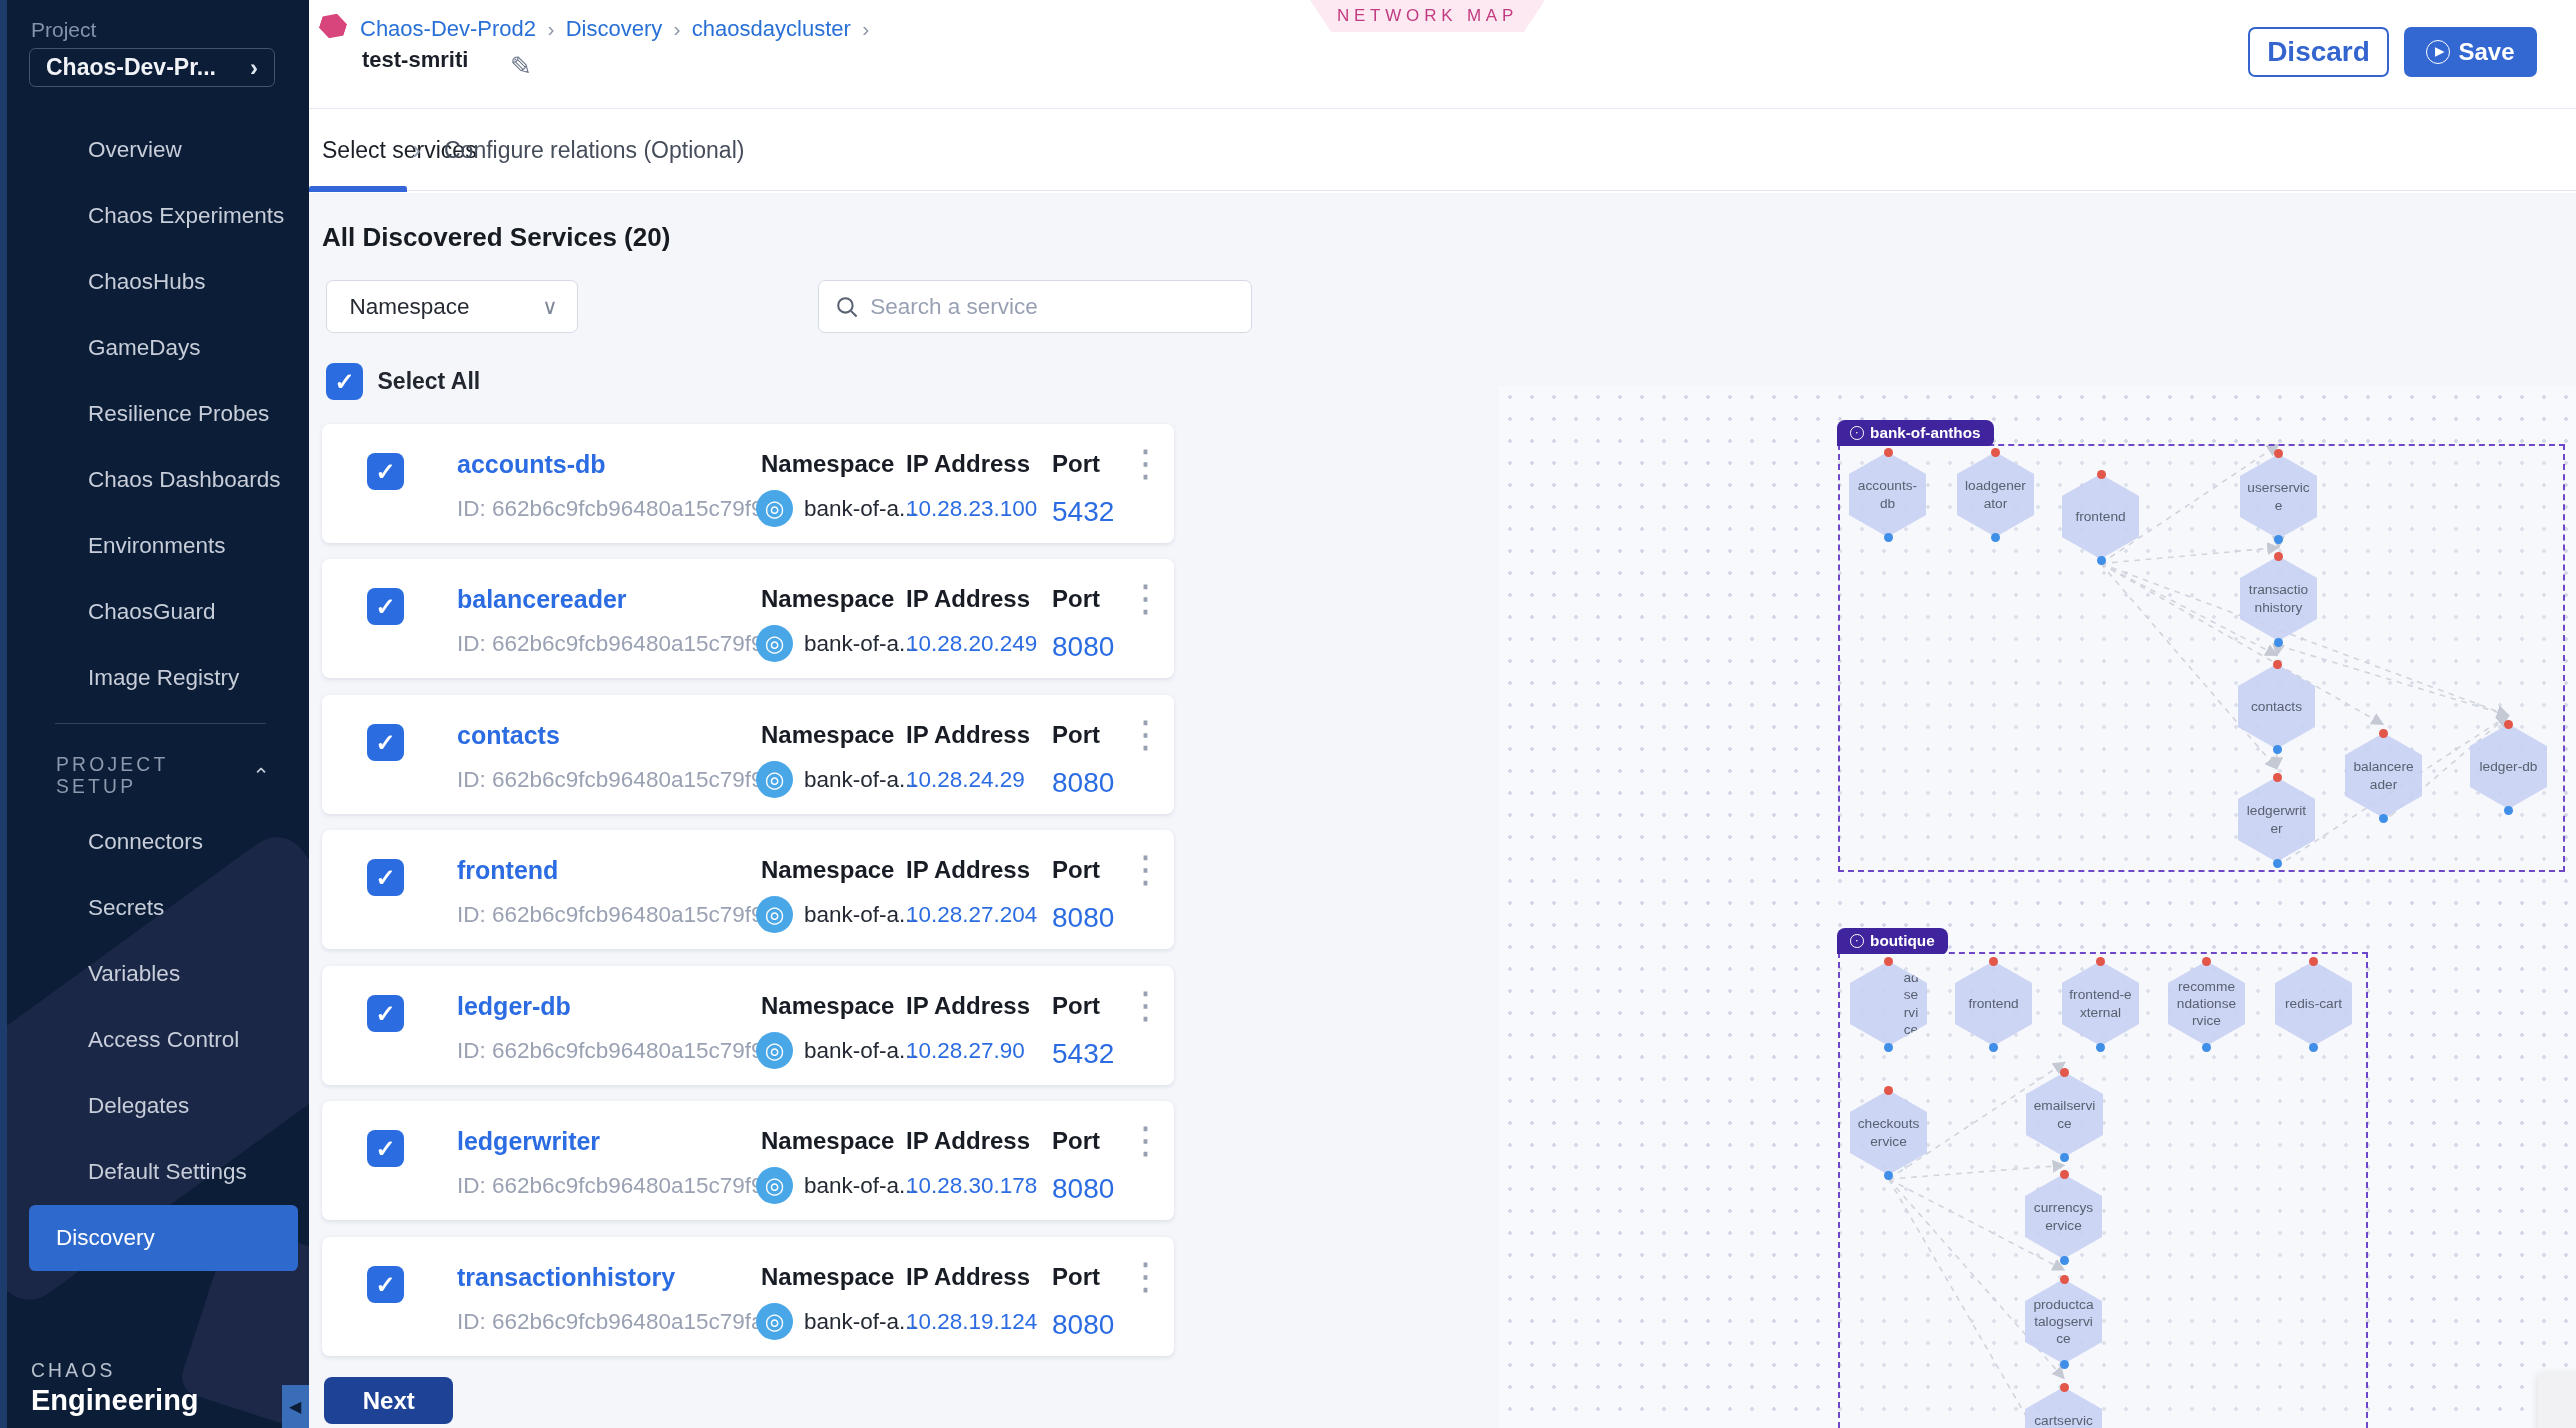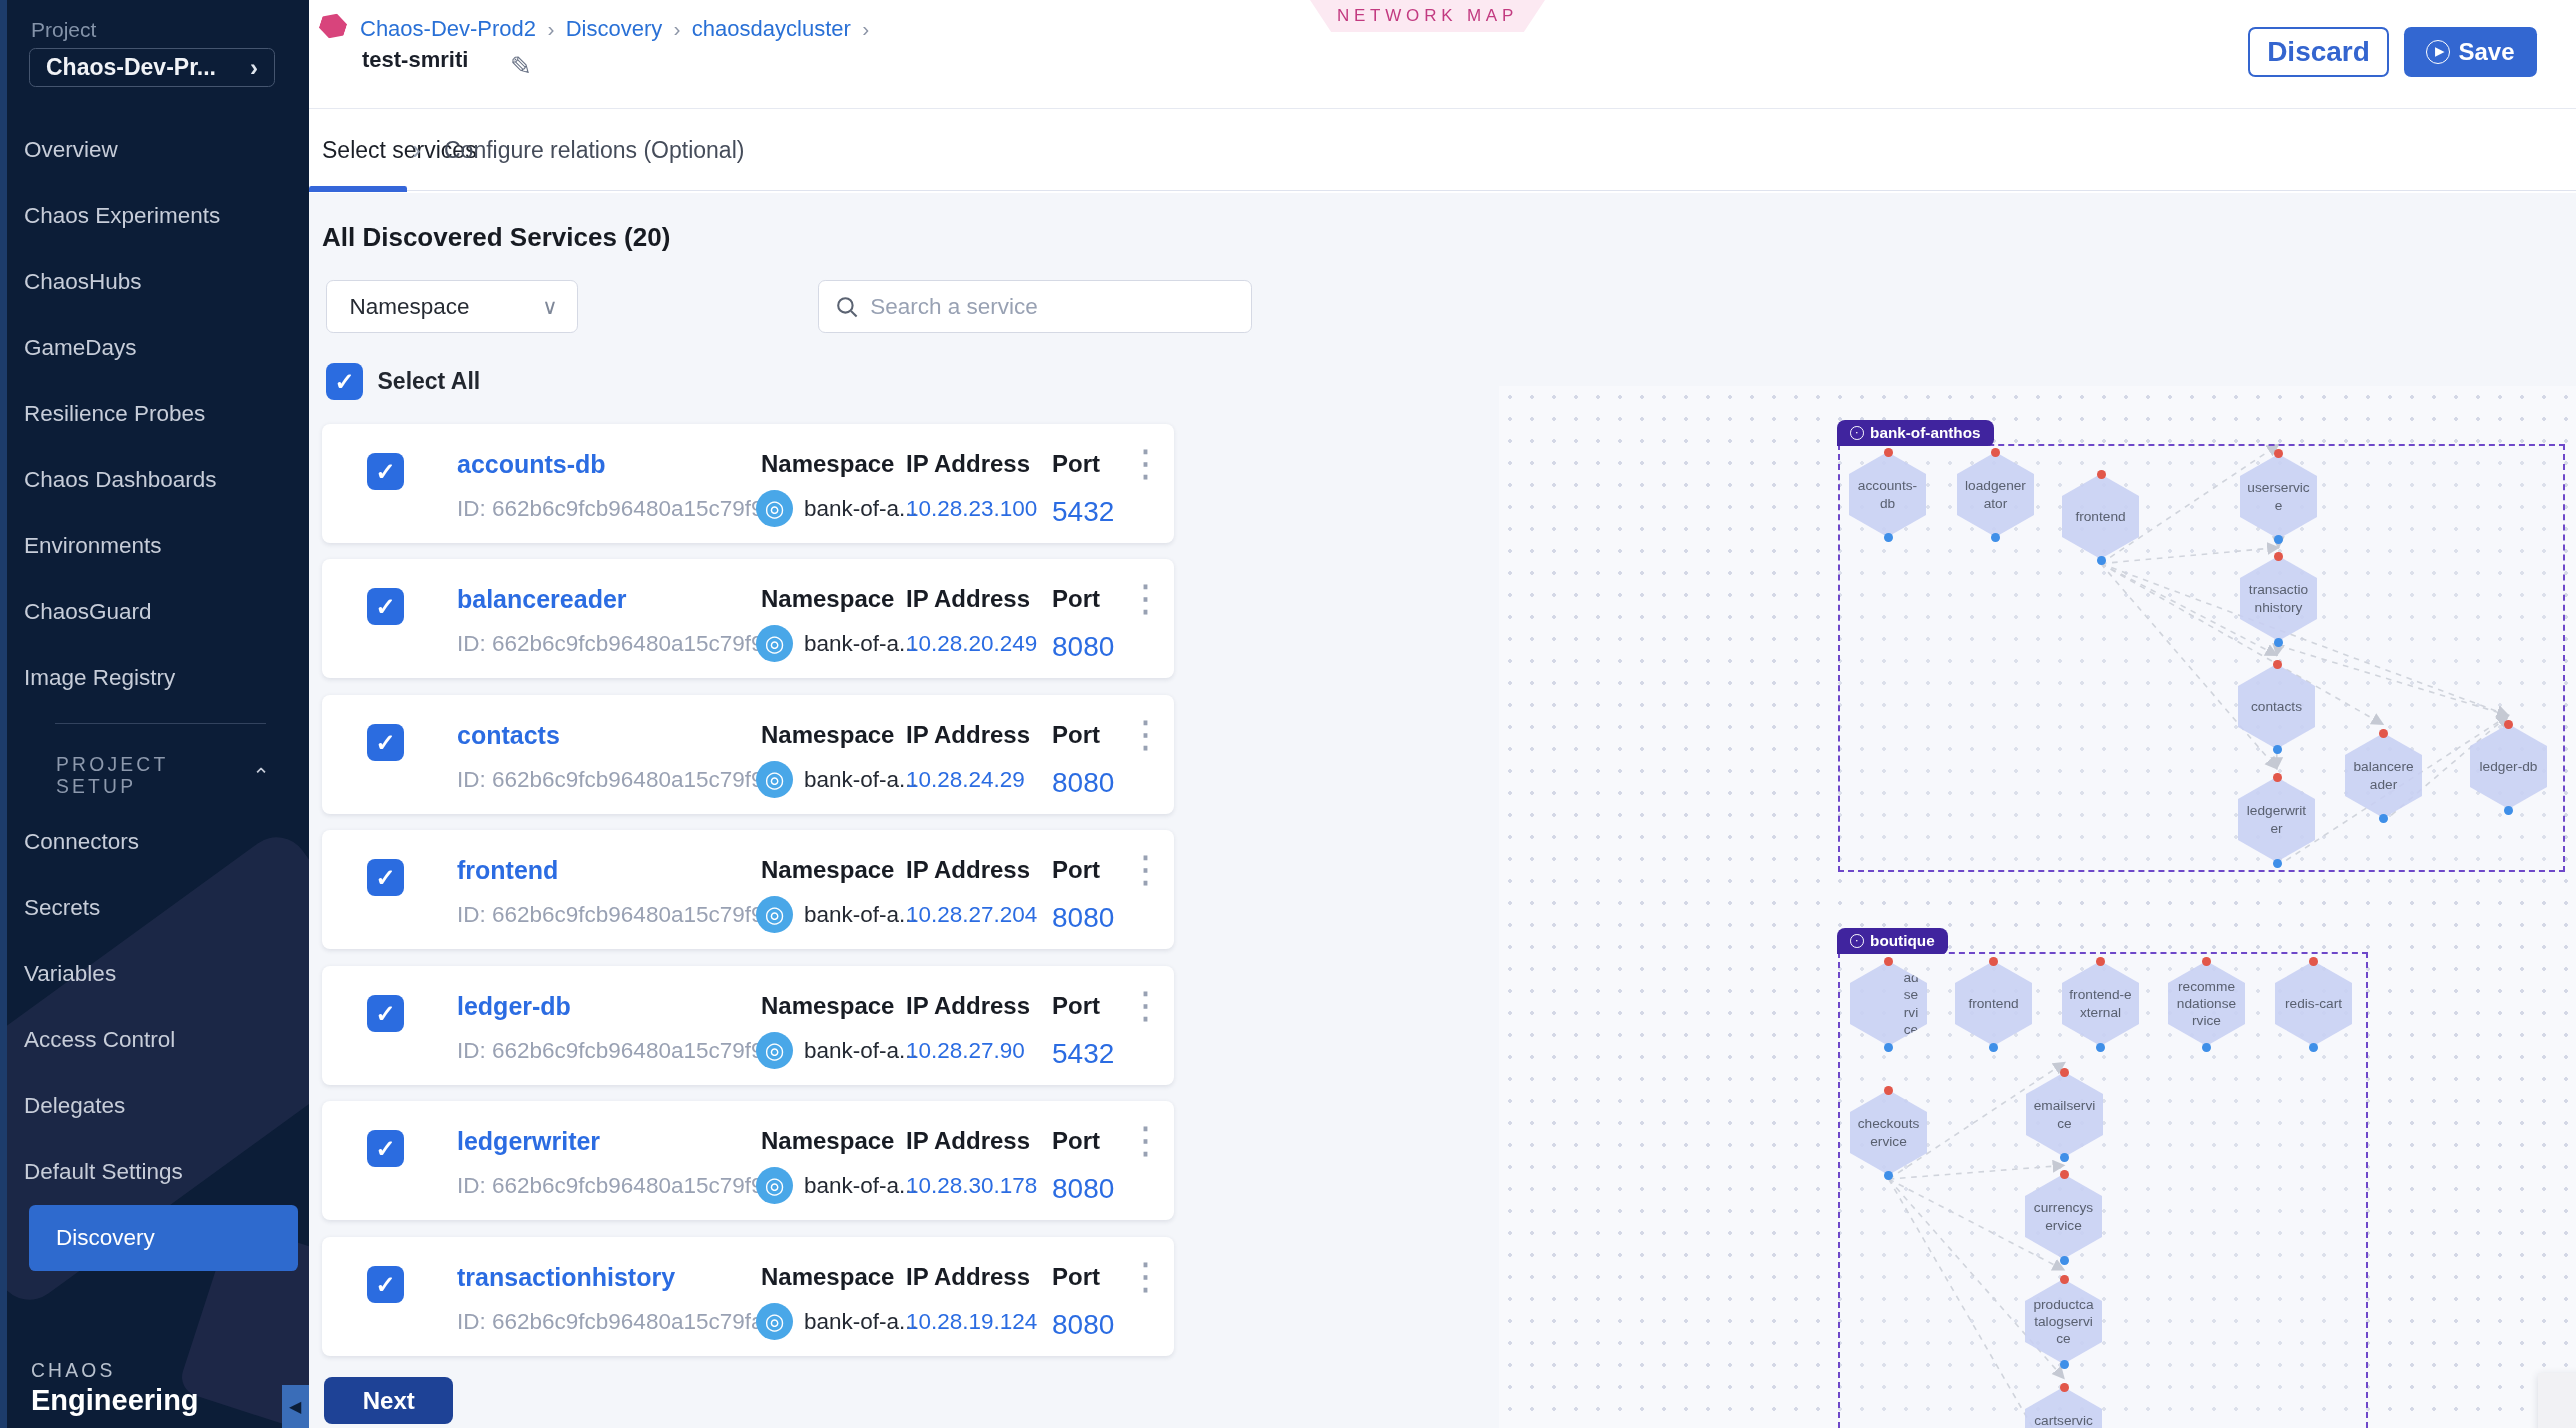--- a/index.html
+++ b/index.html
@@ -17,21 +17,21 @@
   #project-label { position:absolute; left:31px; top:17.7px; font-size:21px; color:#8493a9; }
   #project-box { position:absolute; left:29px; top:48px; width:246px; height:39px;
     border:1.6px solid #45556f; border-radius:6.4px; display:flex; align-items:center;
     padding:0 16px; color:#f1f3f7; font-size:23px; font-weight:bold; cursor:pointer;}
   #project-box .grow { flex:1; overflow:hidden; white-space:nowrap; }
   #project-box .chev { color:#dfe5ee; font-size:24px; font-weight:bold; }
   #nav-list, #setup-list { position:absolute; left:0; right:0; list-style:none; }
   #nav-list { top:117px; }
   #setup-list { top:809px; }
   #nav-list li, #setup-list li { height:66px; display:flex; align-items:center;
-    padding-left:24px; font-size:22.5px; color:#c7cdd9; cursor:pointer; }
+    padding-left:88px; font-size:22.5px; color:#c7cdd9; cursor:pointer; }
   #setup-list li.active { background:#2e6ace; color:#fff; margin:0 11.3px 0 29px;
     border-radius:6.4px; padding-left:27px; }
   #side-divider { position:absolute; left:55px; right:43px; top:723px; height:0;
     border-top:0.8px solid #33435e; }
   #setup-header { position:absolute; left:56px; top:754px; font-size:19.3px; letter-spacing:3.2px;
     color:#8d99ad; display:flex; align-items:center; width:225px; }
   #setup-header .caret { margin-left:auto; margin-right:8px; font-size:21px; color:#c7cdd9;}
   #brand-top { position:absolute; left:31px; top:1360px; font-size:19.3px; letter-spacing:3.2px;
     color:#b7c0cd; }
   #brand-bottom { position:absolute; left:31px; top:1384px; font-size:29px; font-weight:bold;

